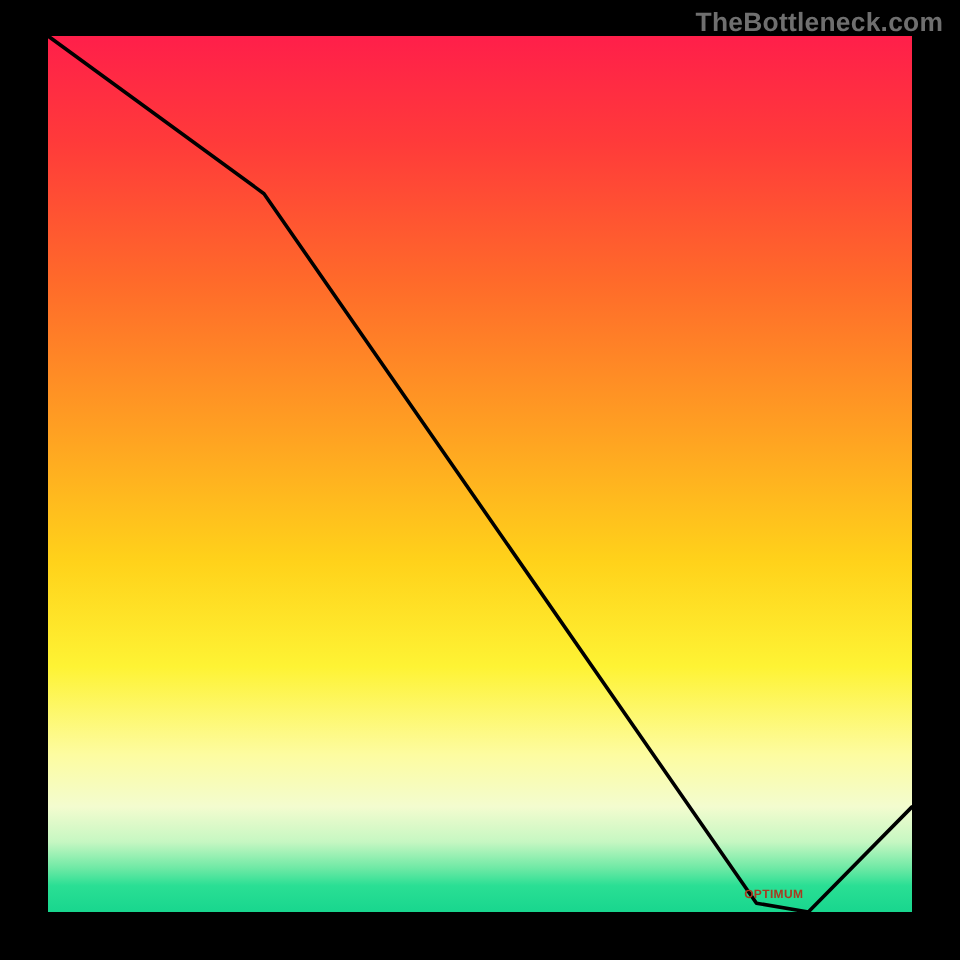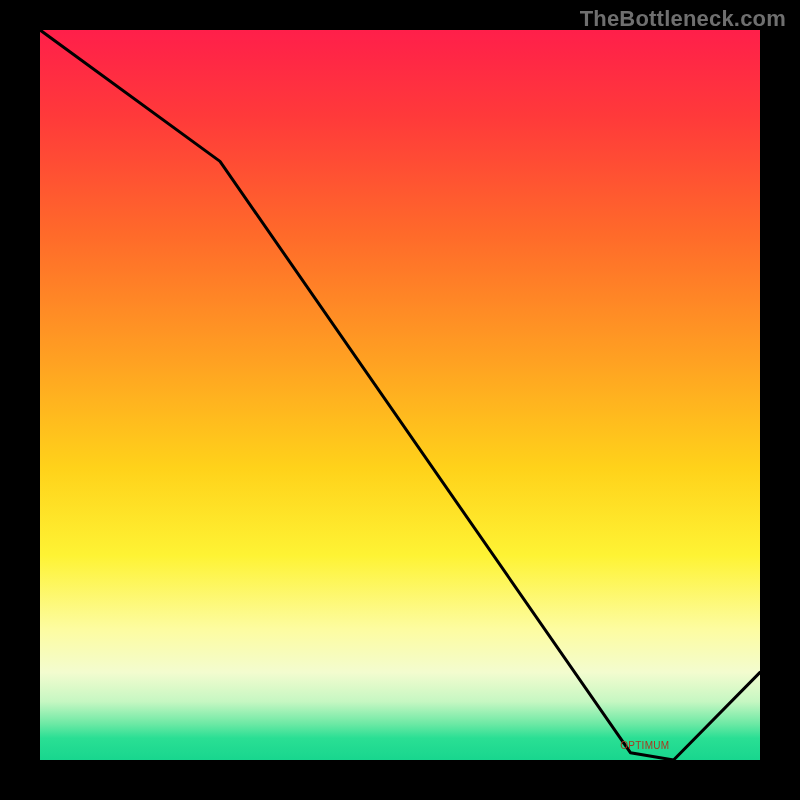--- a/index.html
+++ b/index.html
@@ -53,21 +53,21 @@
     left: 0;
     top: 0;
     width: 720px;
     height: 730px;
     overflow: visible;
   }
   .optimum-label {
     position: absolute;
     color: #a83a20;
     font-size: 10px;
-    font-weight: 400;
+    font-weight: 700;
     letter-spacing: 0.3px;
     white-space: nowrap;
     transform: translateX(-50%);
     text-align: right;
   }
 </style>
 </head>
 <body>
 
 <div class="frame">

